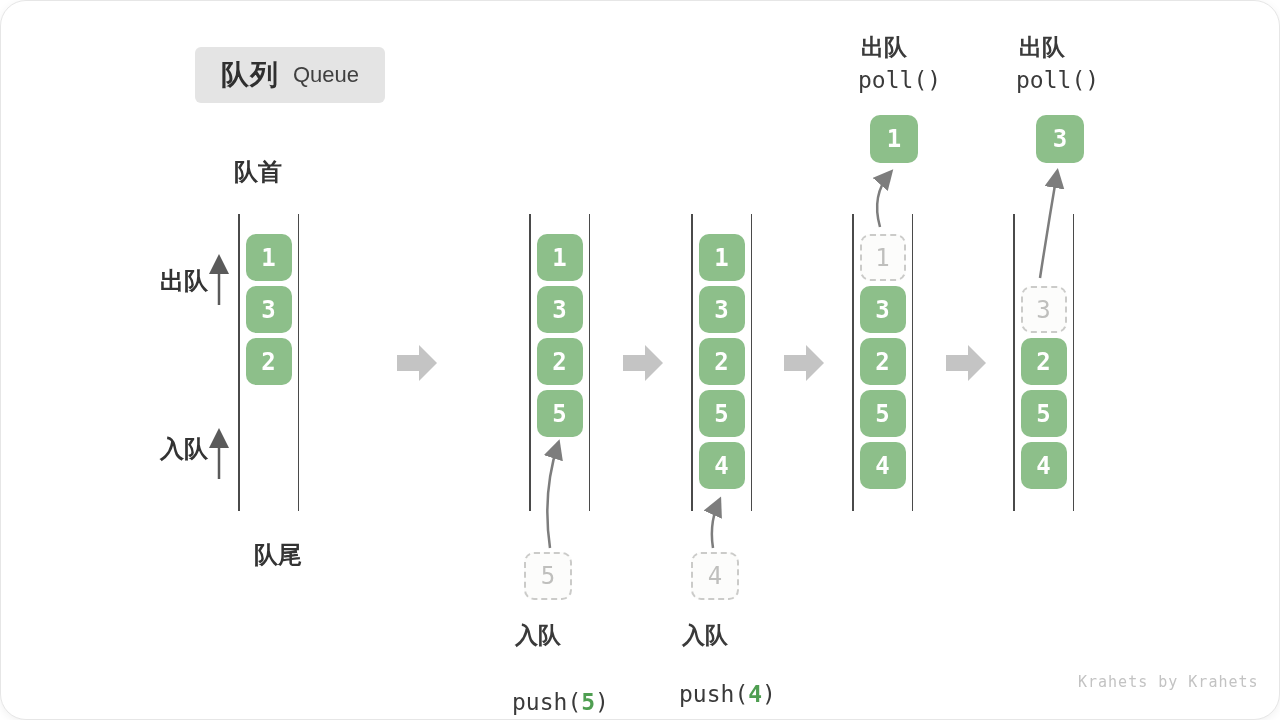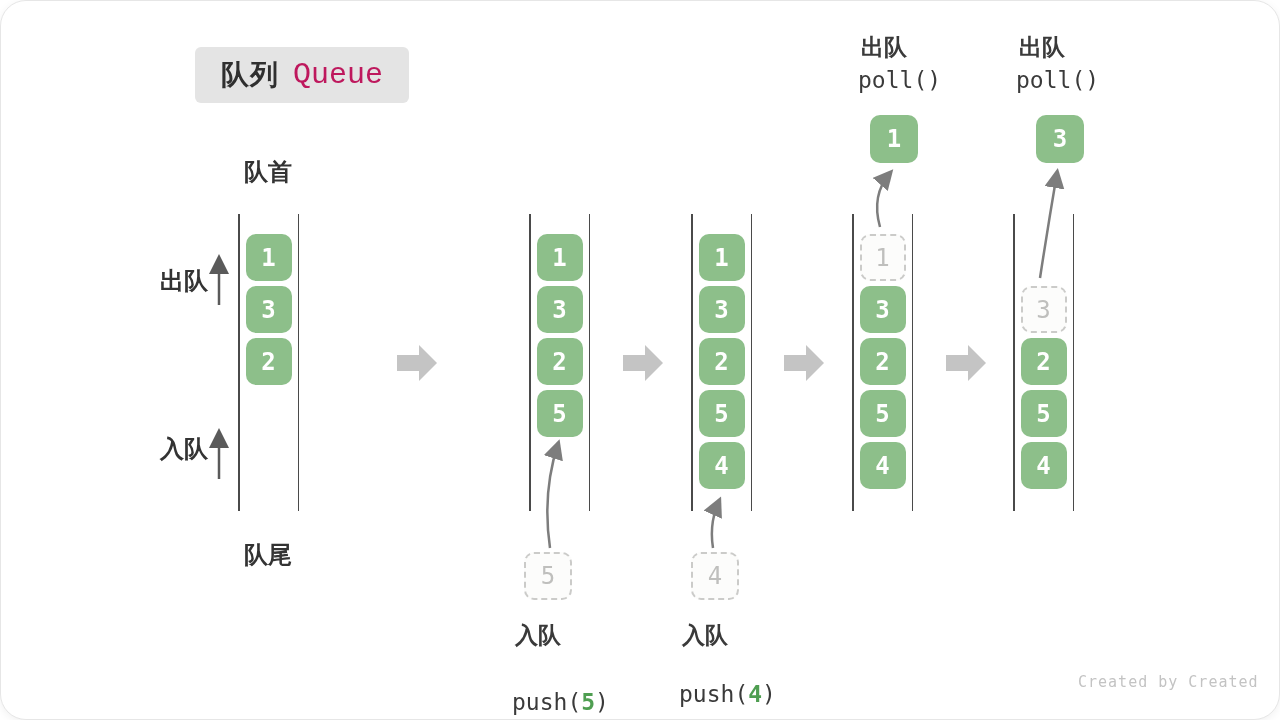--- a/index.html
+++ b/index.html
@@ -18,26 +18,26 @@
     box-shadow: 0 2px 8px rgba(0,0,0,0.06);
   }
   
   .title-box {
     position: absolute; left: 170px; top: 46px;
     height: 56px; padding: 0 26px;
     background: #e4e4e4; border-radius: 6px;
     display: inline-flex; align-items: center; margin-left: 24px;
   }
   .title-zh { font-size: 28px; font-weight: bold; color: #2f2f2f; letter-spacing: 1px; }
-  .title-en { font-size: 30px; color: #be185d; margin-left: 14px;
-              font-family: Liberation Mono, monospace; }
+  .title-en { font-size: 22px; color: #404040; margin-left: 14px;
+              font-family: Liberation Sans, sans-serif; }
   
   .side-label { position: absolute; color: #333333; font-weight: 600; font-size: 24px; }
-  .lbl-front  { left: 233px; top: 155px; width: 68px; text-align: center; }
-  .lbl-rear   { left: 233px; top: 538px; width: 68px; text-align: center; }
+  .lbl-front  { left: 233px; top: 155px; width: 68px; }
+  .lbl-rear   { left: 233px; top: 538px; width: 68px; text-align: right; }
   .lbl-deq    { left: 150px; top: 264px; width: 57px; text-align: right; }
   .lbl-enq    { left: 150px; top: 432px; width: 57px; text-align: right; }
   
   .queue { position: absolute; top: 213px; width: 61px; height: 297px; }
   .vline { position: absolute; top: 0; width: 1.5px; height: 297px; background: #4a4a4a; }
   .vline.l { left: 0; }
   .vline.r { right: 0; }
   .item {
     position: absolute; left: 7.5px; width: 46px; height: 47px;
     background: #8dbf8a; border-radius: 10px;
@@ -180,15 +180,15 @@
       </marker>
     </defs>
     <path d="M 218 304 L 218 258" stroke="#5a5a5a" stroke-width="2.5" fill="none" marker-end="url(#headDark)"></path>
     <path d="M 218 478 L 218 432" stroke="#5a5a5a" stroke-width="2.5" fill="none" marker-end="url(#headDark)"></path>
     <path d="M 549 547 Q 541 492 557 443" stroke="#7d7d7d" stroke-width="2.5" fill="none" marker-end="url(#headGray)"></path>
     <path d="M 712 547 Q 708 522 718 500" stroke="#7d7d7d" stroke-width="2.5" fill="none" marker-end="url(#headGray)"></path>
     <path d="M 879 226 Q 870 194 889 172" stroke="#7d7d7d" stroke-width="2.5" fill="none" marker-end="url(#headGray)"></path>
     <path d="M 1039 277 Q 1047 225 1056 172" stroke="#7d7d7d" stroke-width="2.5" fill="none" marker-end="url(#headGray)"></path>
   </svg>
 
-  <div class="credit">Created by Created</div>
+  <div class="credit">Krahets by Krahets</div>
 
 </div>
 
 </body></html>

